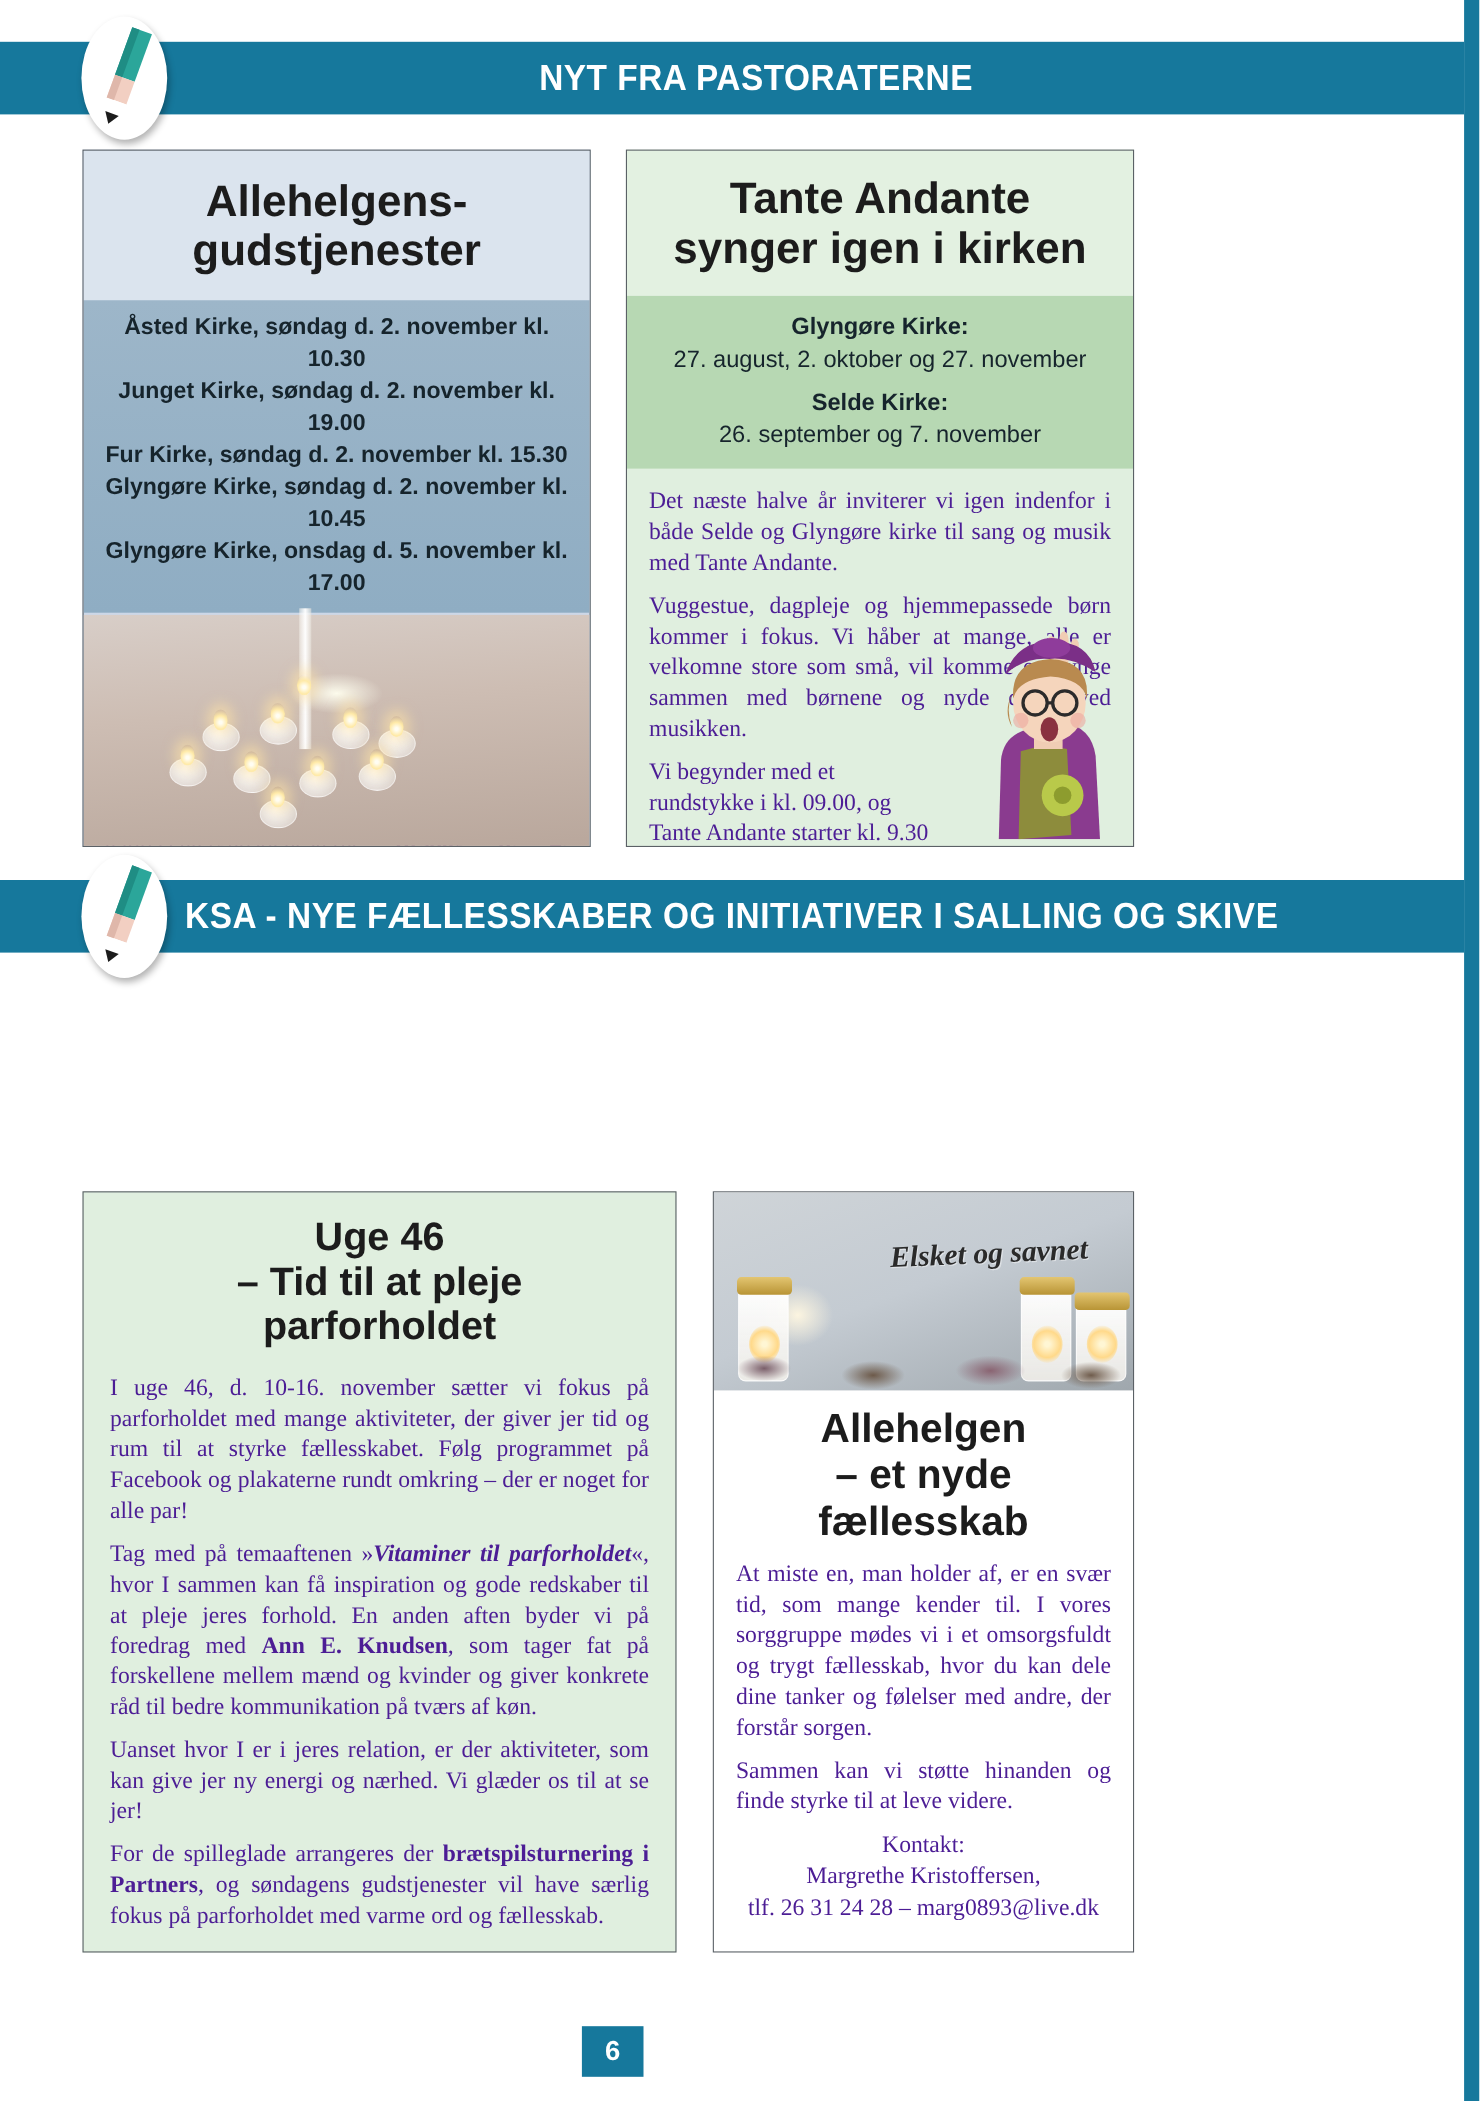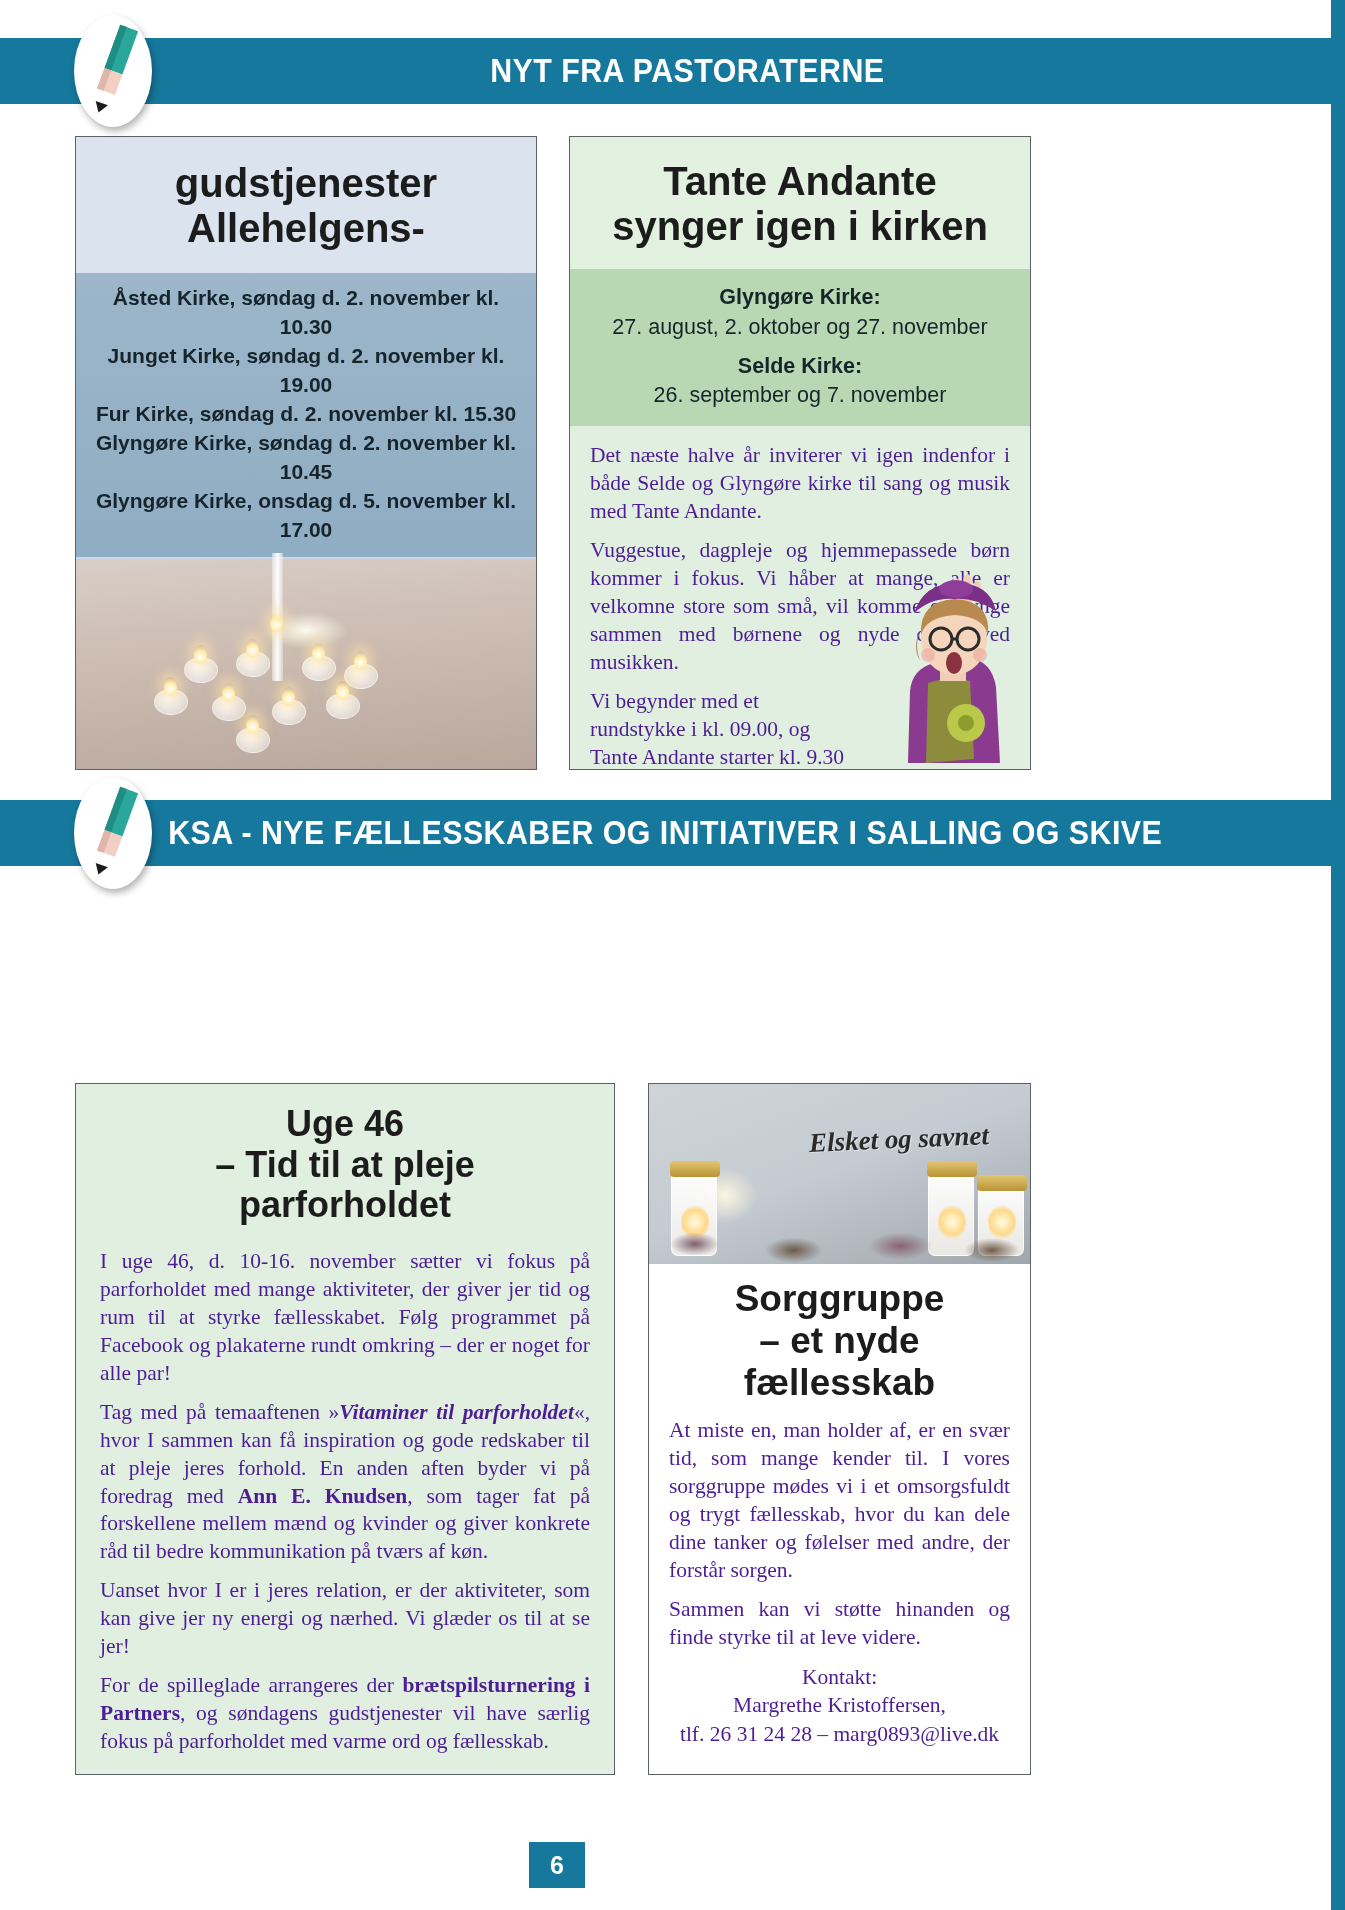--- a/index.html
+++ b/index.html
@@ -181,22 +181,22 @@
         <polygon points="33,90 46,90 39.5,100" fill="#1c1c1c"></polygon>
         <rect x="30" y="10" width="7" height="46" fill="#1f8d84"></rect>
         <rect x="30" y="56" width="7" height="22" fill="#dfb7aa"></rect>
       </g>
     </svg>
   </div>
 
   <div class="box" id="box-allehelgens">
     <div class="head-area">
       <div class="box-head">
+        <div>Allehelgens-</div>
         <div>gudstjenester</div>
-        <div>Allehelgens-</div>
       </div>
     </div>
     <div class="sched band">
       <div>Åsted Kirke, søndag d. 2. november kl. 10.30</div>
       <div>Junget Kirke, søndag d. 2. november kl. 19.00</div>
       <div>Fur Kirke, søndag d. 2. november kl. 15.30</div>
       <div>Glyngøre Kirke, søndag d. 2. november kl. 10.45</div>
       <div>Glyngøre Kirke, onsdag d. 5. november kl. 17.00</div>
     </div>
     <div class="txt body-serif">
@@ -326,21 +326,21 @@
           <div class="glow"></div>
         </div>
       <div class="votive" style="right:6px; height:72px;">
           <div class="lid"></div>
           <div class="glow"></div>
         </div>
       <div class="foliage"></div>
     </div>
     <div class="head-area">
       <div class="box-head">
-        <div>Sorggruppe</div>
+        <div>Allehelgen</div>
         <div>– et nyde</div>
         <div>fællesskab</div>
       </div>
     </div>
     <div class="txt body-serif">
       <p>At miste en, man holder af, er en svær tid, som mange kender til. I vores sorggruppe mødes vi i et omsorgsfuldt og trygt fællesskab, hvor du kan dele dine tanker og følelser med andre, der forstår sorgen.</p>
       <p>Sammen kan vi støtte hinanden og finde styrke til at leve videre.</p>
       <div class="contact">
         <div>Kontakt:</div>
         <div>Margrethe Kristoffersen,</div>

